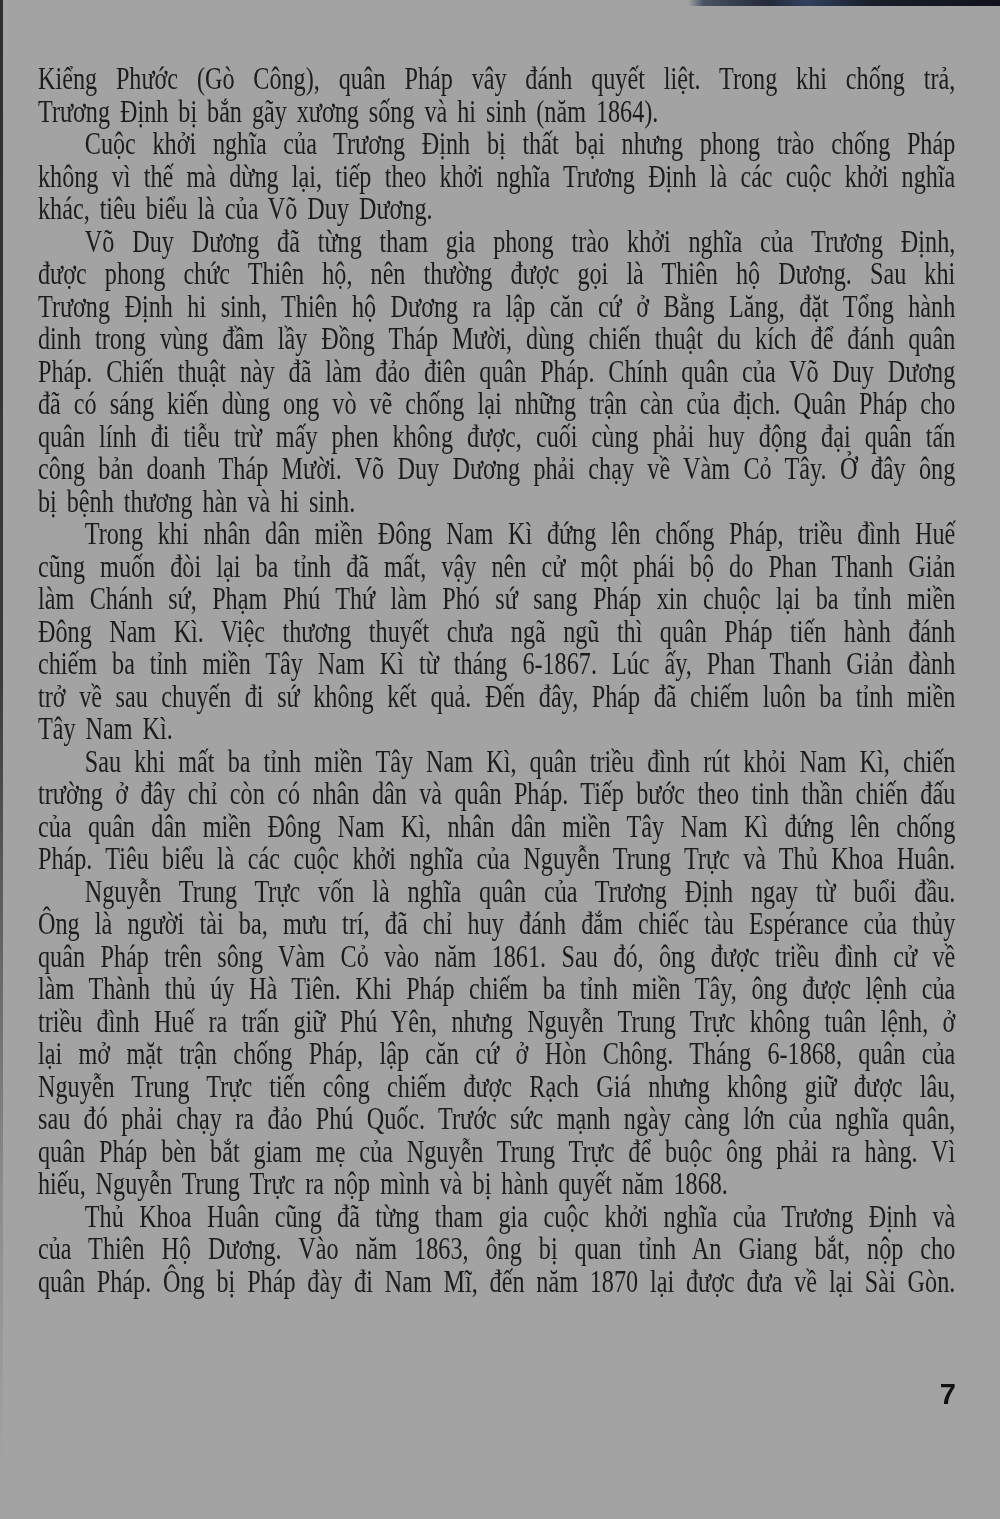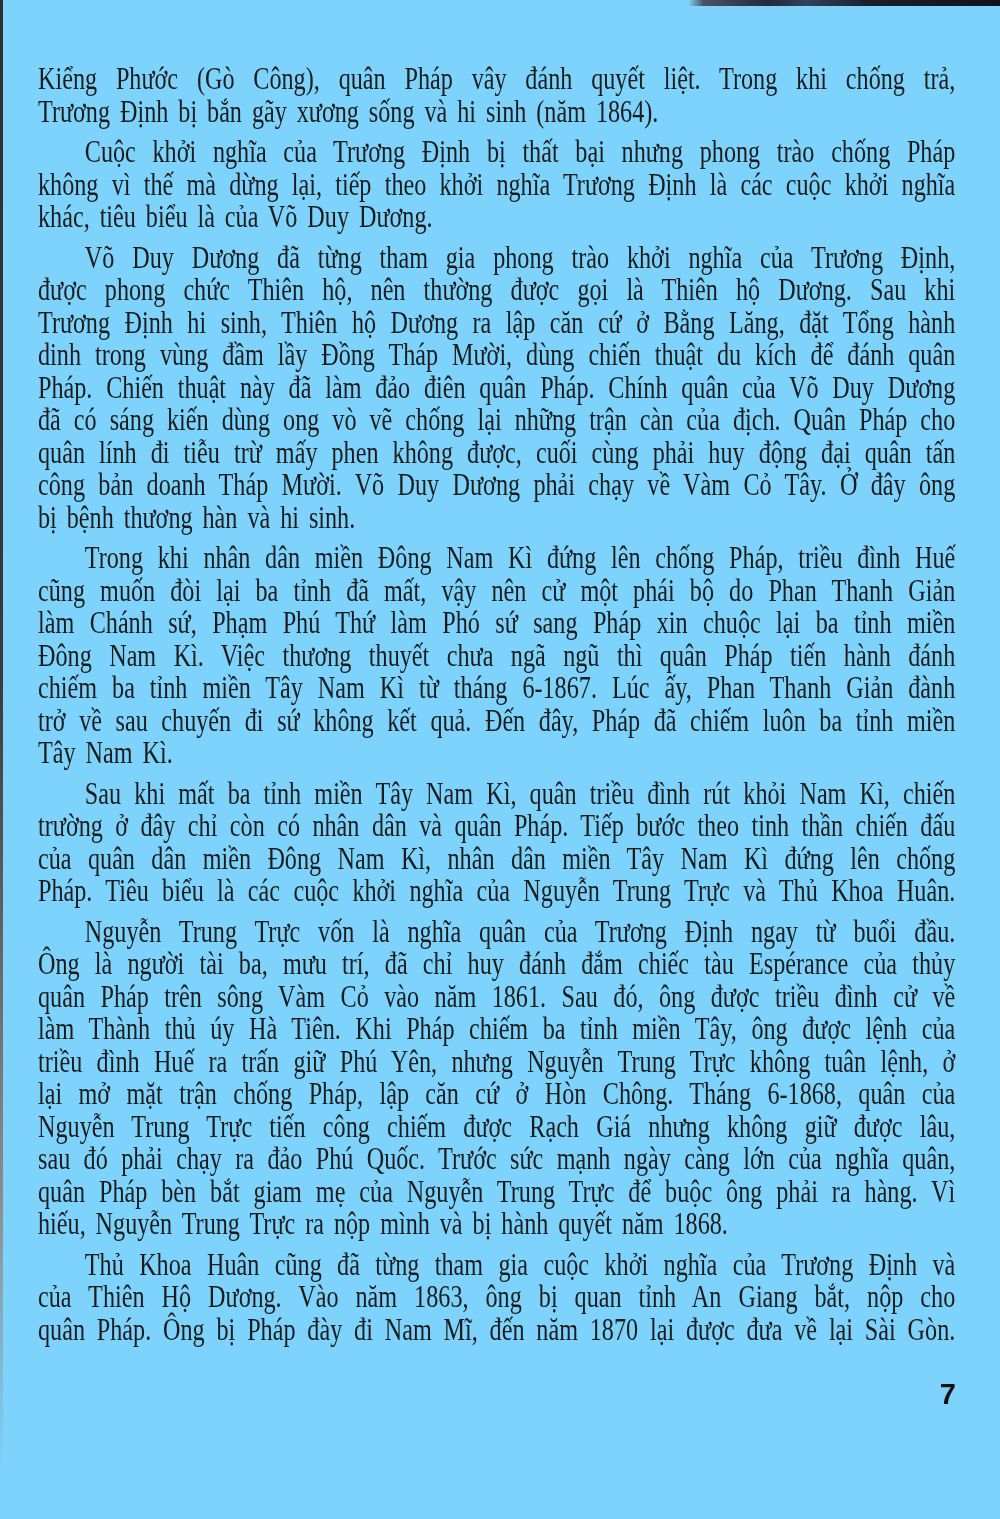--- a/index.html
+++ b/index.html
@@ -44,21 +44,21 @@
       #8d8d8d 80%,
       rgba(190,190,190,0) 98%);
   }
   .text-column {
     position: absolute;
     left: 38px;
     top: 63px;
     width: 917px;
   }
   .paragraph { margin: 0; }
-  .paragraph + .paragraph { margin-top: 8px; }
+  .paragraph + .paragraph { margin-top: 0; }
   
   .line {
     width: 1176px;               
     transform: scaleX(0.78);
     transform-origin: 0 0;
     height: 32.5px;
     line-height: 32.5px;
     font-size: 31px;
     text-align: justify;
     text-align-last: justify;
@@ -76,21 +76,21 @@
     right: 44px;
     font-family: "Liberation Sans", sans-serif;
     font-weight: bold;
     font-size: 29px;
     color: #111111;
   }
 </style>
 </head>
 <body>
 
-<div class="page" style="background: #7dd3fc; color: rgb(28, 28, 28);">
+<div class="page" style="background: #a3a3a3; color: rgb(28, 28, 28);">
   <div class="top-edge-bar"></div>
   <div class="left-edge-line"></div>
   <div class="text-column" id="text-column">
       <div class="paragraph">
         <div class="line">Kiểng Phước (Gò Công), quân Pháp vây đánh quyết liệt. Trong khi chống trả,</div>
         <div class="line nj">Trương Định bị bắn gãy xương sống và hi sinh (năm 1864).</div>
       </div>
       <div class="paragraph">
         <div class="line indent">Cuộc khởi nghĩa của Trương Định bị thất bại nhưng phong trào chống Pháp</div>
         <div class="line">không vì thế mà dừng lại, tiếp theo khởi nghĩa Trương Định là các cuộc khởi nghĩa</div>

